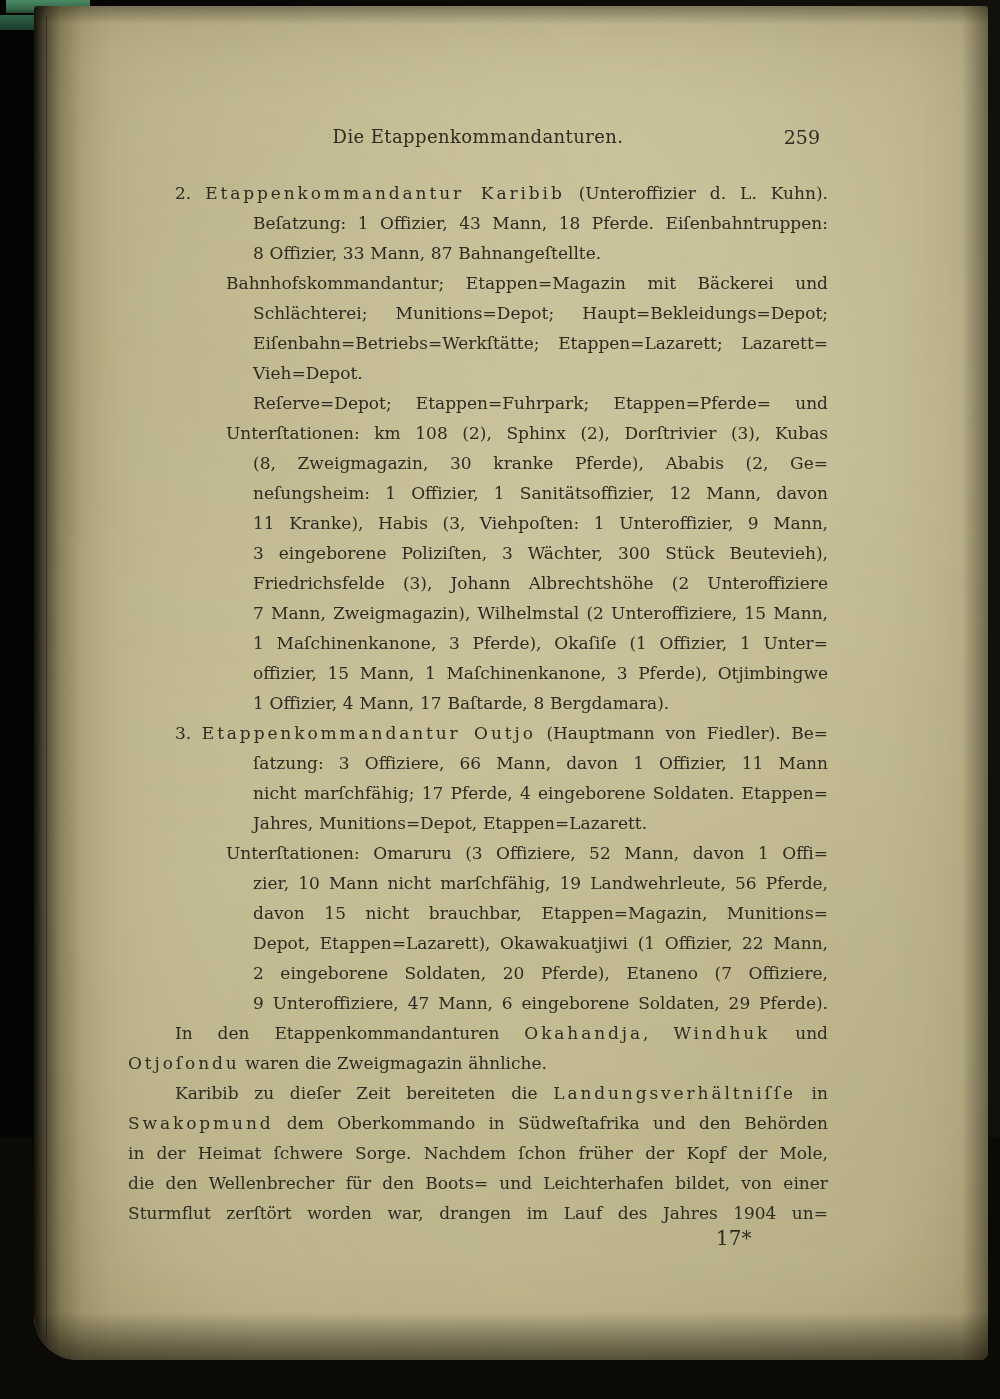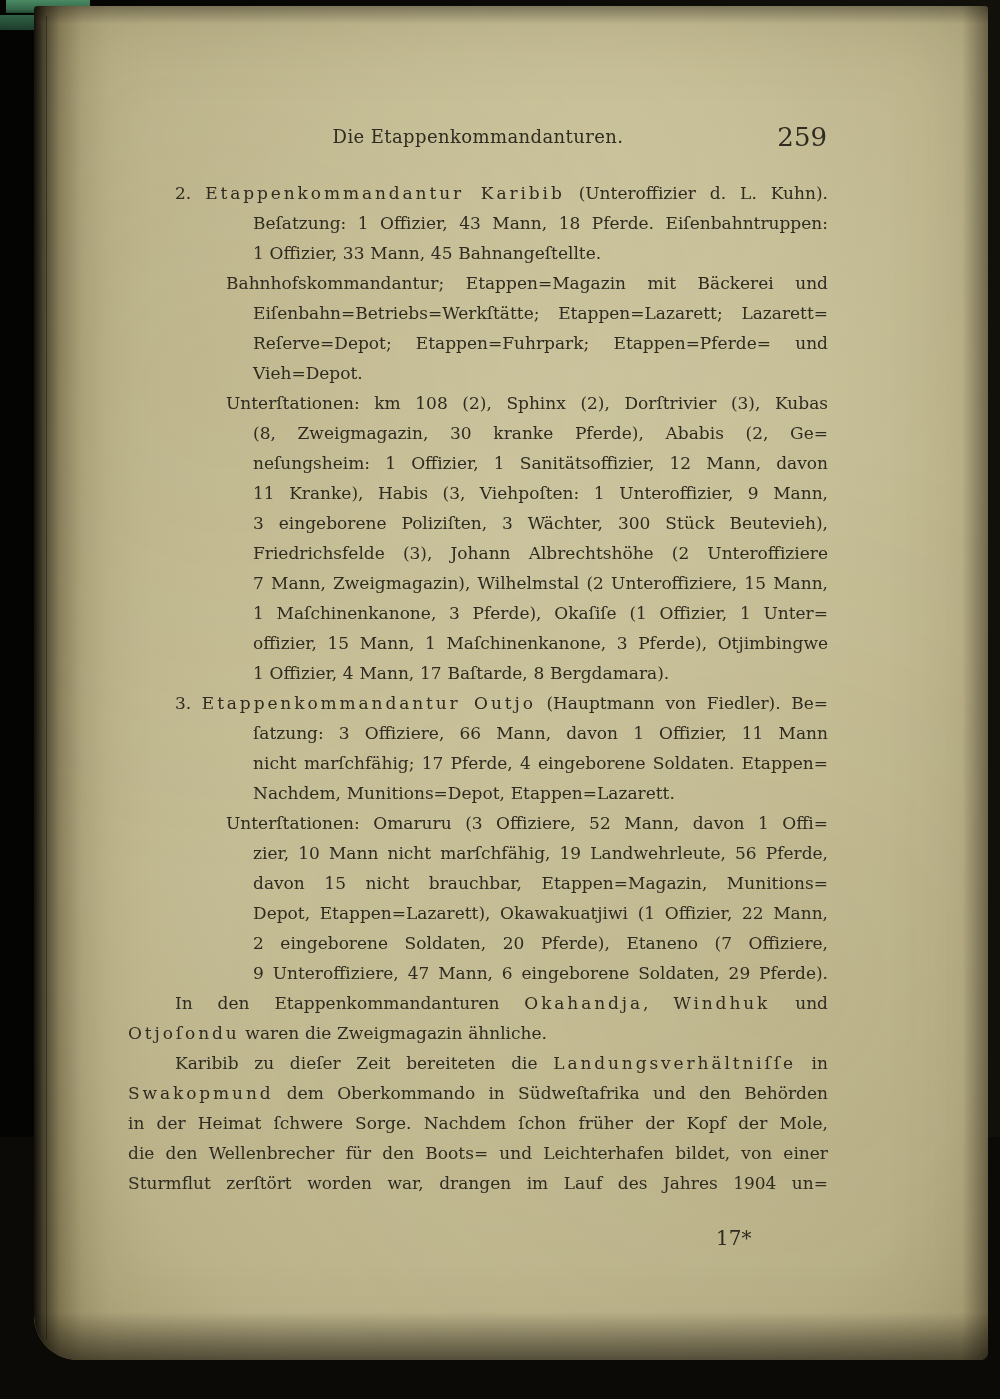--- a/index.html
+++ b/index.html
@@ -45,21 +45,21 @@
   .edge-line2{position:absolute;left:12px;top:10px;bottom:20px;width:1px;background:rgba(0,0,0,.45);pointer-events:none;}
   .top-shade{position:absolute;left:0;right:0;top:0;height:18px;border-radius:inherit;pointer-events:none;
     background:linear-gradient(180deg, rgba(15,12,5,.35), rgba(15,12,5,0));}
   .right-shade{position:absolute;top:0;bottom:0;right:0;width:26px;pointer-events:none;
     background:linear-gradient(270deg, rgba(20,16,6,.42), rgba(20,16,6,0));}
   .bottom-shade{position:absolute;left:0;right:0;bottom:0;height:48px;border-radius:inherit;pointer-events:none;
     background:linear-gradient(0deg, rgba(10,8,3,.55), rgba(10,8,3,0));}
 
   .header{position:absolute;left:94px;top:116px;width:700px;height:30px;color:#2f2b21;}
   .header .title{display:block;text-align:center;font-size:18px;letter-spacing:.4px;line-height:30px;}
-  .header .pagenum{position:absolute;right:1px;top:0;font-size:26px;line-height:30px;}
+  .header .pagenum{position:absolute;right:8px;top:0;font-size:19px;line-height:30px;}
 
   .text-block{position:absolute;left:94px;top:172px;width:700px;color:#2f2b21;}
   .line{font-size:17px;line-height:30px;height:30px;word-spacing:.02em;}
   .line.just{text-align:justify;text-align-last:justify;}
   .ind-flush{padding-left:0;}
   .ind-first{padding-left:47px;}
   .ind-sub{padding-left:98px;}
   .ind-hang{padding-left:125px;}
   .sp{letter-spacing:.17em;}
 
@@ -76,39 +76,40 @@
     <div class="texture"></div>
 
     <div class="header">
       <span class="title">Die Etappenkommandanturen.</span>
       <span class="pagenum">259</span>
     </div>
 
     <div class="text-block" id="text-block">
         <div class="line ind-first just"><span>2. </span><span class="sp">Etappenkommandantur Karibib</span><span> (Unteroffizier d. L. Kuhn).</span></div>
         <div class="line ind-hang just"><span>Beſatzung: 1 Offizier, 43 Mann, 18 Pferde. Eiſenbahntruppen:</span></div>
-        <div class="line ind-hang"><span>1 Offizier, 33 Mann, 45 Bahnangeſtellte.</span></div>
+        <div class="line ind-hang"><span>8 Offizier, 33 Mann, 87 Bahnangeſtellte.</span></div>
         <div class="line ind-sub just"><span>Bahnhofskommandantur; Etappen=Magazin mit Bäckerei und</span></div>
+        <div class="line ind-hang just"><span>Schlächterei; Munitions=Depot; Haupt=Bekleidungs=Depot;</span></div>
         <div class="line ind-hang just"><span>Eiſenbahn=Betriebs=Werkſtätte; Etappen=Lazarett; Lazarett=</span></div>
+        <div class="line ind-hang"><span>Vieh=Depot.</span></div>
         <div class="line ind-hang just"><span>Reſerve=Depot; Etappen=Fuhrpark; Etappen=Pferde= und</span></div>
-        <div class="line ind-hang"><span>Vieh=Depot.</span></div>
         <div class="line ind-sub just"><span>Unterſtationen: km 108 (2), Sphinx (2), Dorſtrivier (3), Kubas</span></div>
         <div class="line ind-hang just"><span>(8, Zweigmagazin, 30 kranke Pferde), Ababis (2, Ge=</span></div>
         <div class="line ind-hang just"><span>neſungsheim: 1 Offizier, 1 Sanitätsoffizier, 12 Mann, davon</span></div>
         <div class="line ind-hang just"><span>11 Kranke), Habis (3, Viehpoſten: 1 Unteroffizier, 9 Mann,</span></div>
         <div class="line ind-hang just"><span>3 eingeborene Poliziſten, 3 Wächter, 300 Stück Beutevieh),</span></div>
         <div class="line ind-hang just"><span>Friedrichsfelde (3), Johann Albrechtshöhe (2 Unteroffiziere</span></div>
         <div class="line ind-hang just"><span>7 Mann, Zweigmagazin), Wilhelmstal (2 Unteroffiziere, 15 Mann,</span></div>
         <div class="line ind-hang just"><span>1 Maſchinenkanone, 3 Pferde), Okaſiſe (1 Offizier, 1 Unter=</span></div>
         <div class="line ind-hang just"><span>offizier, 15 Mann, 1 Maſchinenkanone, 3 Pferde), Otjimbingwe</span></div>
         <div class="line ind-hang"><span>1 Offizier, 4 Mann, 17 Baſtarde, 8 Bergdamara).</span></div>
         <div class="line ind-first just"><span>3. </span><span class="sp">Etappenkommandantur Outjo</span><span> (Hauptmann von Fiedler). Be=</span></div>
         <div class="line ind-hang just"><span>ſatzung: 3 Offiziere, 66 Mann, davon 1 Offizier, 11 Mann</span></div>
         <div class="line ind-hang just"><span>nicht marſchfähig; 17 Pferde, 4 eingeborene Soldaten. Etappen=</span></div>
-        <div class="line ind-hang"><span>Nachdem, Munitions=Depot, Etappen=Lazarett.</span></div>
+        <div class="line ind-hang"><span>Jahres, Munitions=Depot, Etappen=Lazarett.</span></div>
         <div class="line ind-sub just"><span>Unterſtationen: Omaruru (3 Offiziere, 52 Mann, davon 1 Offi=</span></div>
         <div class="line ind-hang just"><span>zier, 10 Mann nicht marſchfähig, 19 Landwehrleute, 56 Pferde,</span></div>
         <div class="line ind-hang just"><span>davon 15 nicht brauchbar, Etappen=Magazin, Munitions=</span></div>
         <div class="line ind-hang just"><span>Depot, Etappen=Lazarett), Okawakuatjiwi (1 Offizier, 22 Mann,</span></div>
         <div class="line ind-hang just"><span>2 eingeborene Soldaten, 20 Pferde), Etaneno (7 Offiziere,</span></div>
         <div class="line ind-hang just"><span>9 Unteroffiziere, 47 Mann, 6 eingeborene Soldaten, 29 Pferde).</span></div>
         <div class="line ind-first just"><span>In den Etappenkommandanturen </span><span class="sp">Okahandja</span><span>, </span><span class="sp">Windhuk</span><span> und</span></div>
         <div class="line ind-flush"><span class="sp">Otjoſondu</span><span> waren die Zweigmagazin ähnliche.</span></div>
         <div class="line ind-first just"><span>Karibib zu dieſer Zeit bereiteten die </span><span class="sp">Landungsverhältniſſe</span><span> in</span></div>
         <div class="line ind-flush just"><span class="sp">Swakopmund</span><span> dem Oberkommando in Südweſtafrika und den Behörden</span></div>

